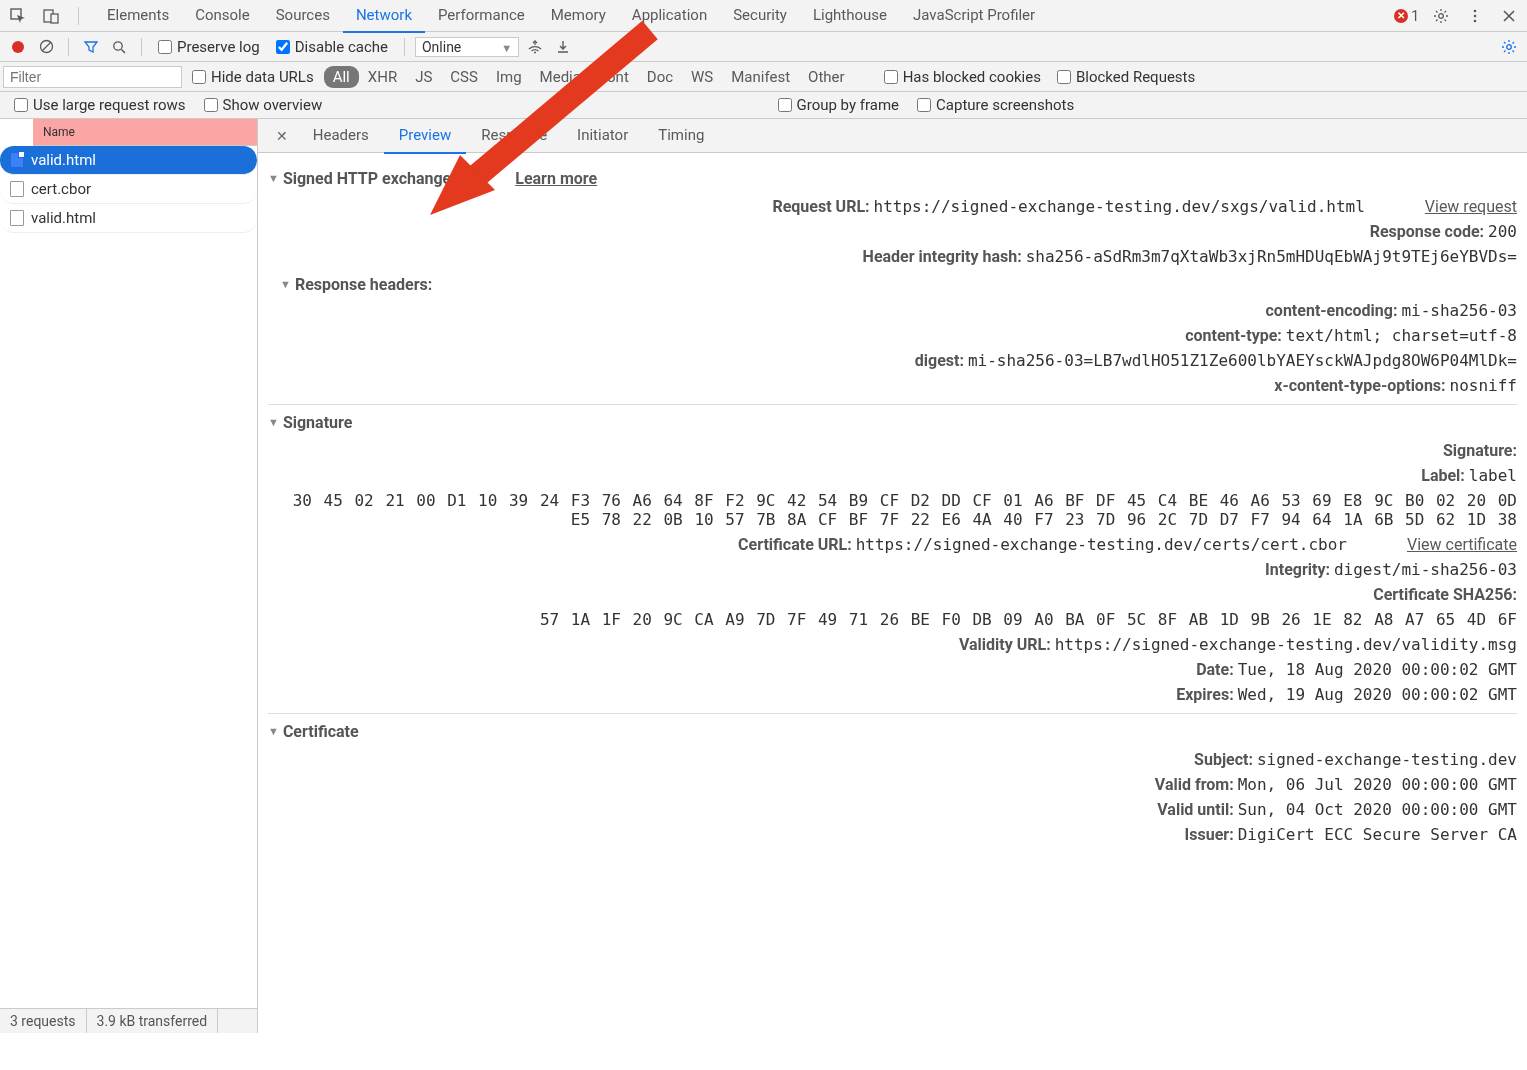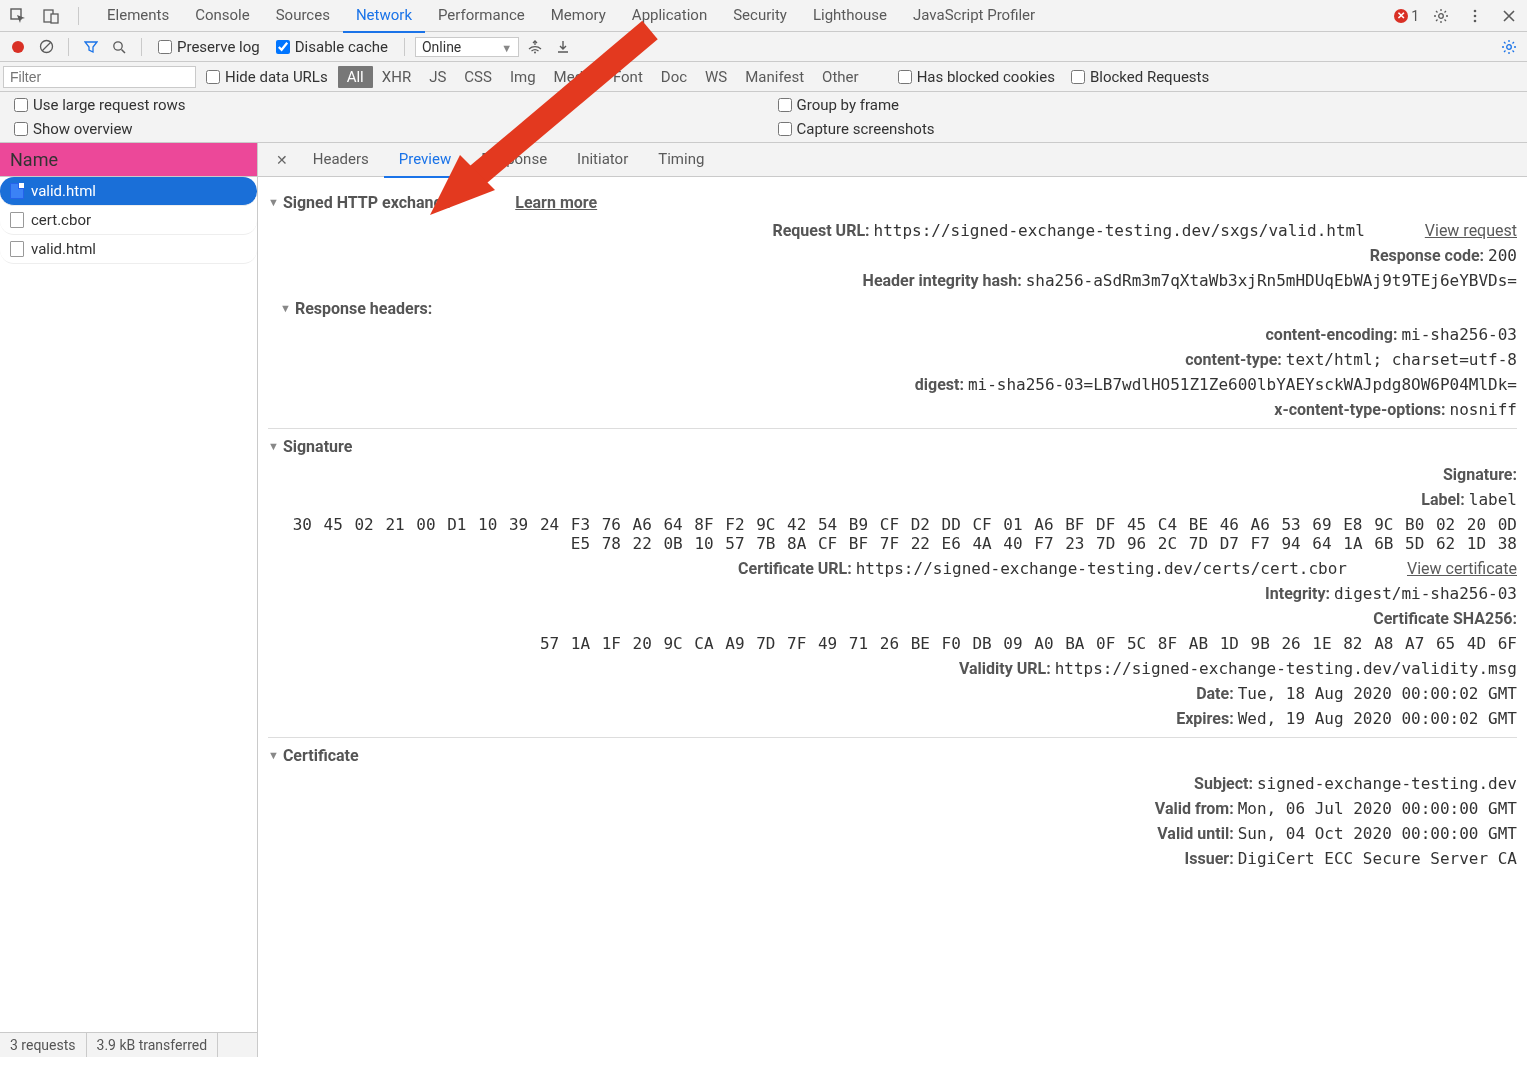--- a/index.html
+++ b/index.html
@@ -22,28 +22,28 @@
 .err-badge { display: flex; align-items: center; gap: 3px; color: #555; font-size: 14px; }
 .err-circle { width: 14px; height: 14px; border-radius: 50%; background: #d93025; color: #fff; font-size: 10px; display:flex; align-items:center; justify-content:center; font-weight: bold; }
 .row2 { height: 30px; gap: 4px; }
 .rec-dot { width: 12px; height: 12px; border-radius: 50%; background: #d93025; margin: 0 6px; }
 .chk { display: flex; align-items: center; gap: 5px; padding: 0 6px; cursor: pointer; font-size: 15px; }
 .chk input { width: 14px; height: 14px; }
 .sel { border: 1px solid #cacaca; padding: 1px 6px; font-size: 14px; background:#fff; }
 .sel-arrow { color:#888; margin-left: 40px; font-size: 11px; }
 .gear-right { margin-left: auto; color: #1a73e8; }
 .row3 { height: 30px; gap: 4px; padding-left: 3px; }
-.filter-input { width: 193px; border: 1px solid #cacaca; padding: 2px 6px; font-size: 14px; background: #fff; }
+.filter-input { width: 179px; border: 1px solid #cacaca; padding: 2px 6px; font-size: 14px; background: #fff; }
 .pill { padding: 2px 9px; font-size: 15px; color: #5a5a5a; cursor: pointer; }
-.pill.active { background: #777; color: #fff; border-radius: 1px; }
+.pill.active { background: #777; color: #fff; border-radius: 9px; }
 .row-checks { display: flex; background:#f3f3f3; border-bottom: 1px solid #cacaca; }
-.row-checks .col { flex: 1; display: flex; flex-direction: column; padding: 4px 8px; gap: 6px; }
+.row-checks .col { flex: 1; display: flex; flex-direction: row; padding: 4px 8px; gap: 6px; }
 .body-split { display:flex; height: calc(100% - 156px); }
 .left-pane { width: 258px; border-right: 1px solid #cacaca; display:flex; flex-direction:column; }
-.name-hdr { background:#ec4899; border-bottom:1px solid #cacaca; padding: 6px 10px; font-size: 18px; }
+.name-hdr { background:#fca5a5; border-bottom:1px solid #cacaca; padding: 6px 10px; font-size: 12px; margin-left: 33px; }
 .req-row { display:flex; align-items:center; gap:7px; padding: 5px 10px; border-bottom: 1px solid #eee; cursor:pointer; font-size: 15px; border-radius: 14px; }
 .req-row.selected { background:#1a6fd8; color:#fff; }
 .doc-icon { width:14px; height:16px; border:1px solid #999; border-radius:1px; position:relative; }
 .doc-icon.blue { background:#3b82f6; border-color:#2563eb; }
 .doc-icon.blue::after { content:''; position:absolute; right:-1px; top:-1px; width:5px; height:5px; background:#fff; border-left:1px solid #2563eb; border-bottom:1px solid #2563eb; }
 .status-bar { margin-top:auto; background:#f3f3f3; border-top:1px solid #cacaca; display:flex; font-size: 14px; }
 .status-bar span { padding: 4px 10px; border-right:1px solid #cacaca; color:#555; }
 .right-pane { flex: 1; display:flex; flex-direction:column; overflow:hidden; }
 .inner-tabs { display:flex; align-items:center; background:#f3f3f3; border-bottom:1px solid #cacaca; padding-left: 8px; height: 34px; }
 .close-x { padding: 0 10px; color:#666; cursor:pointer; font-size:14px; }

